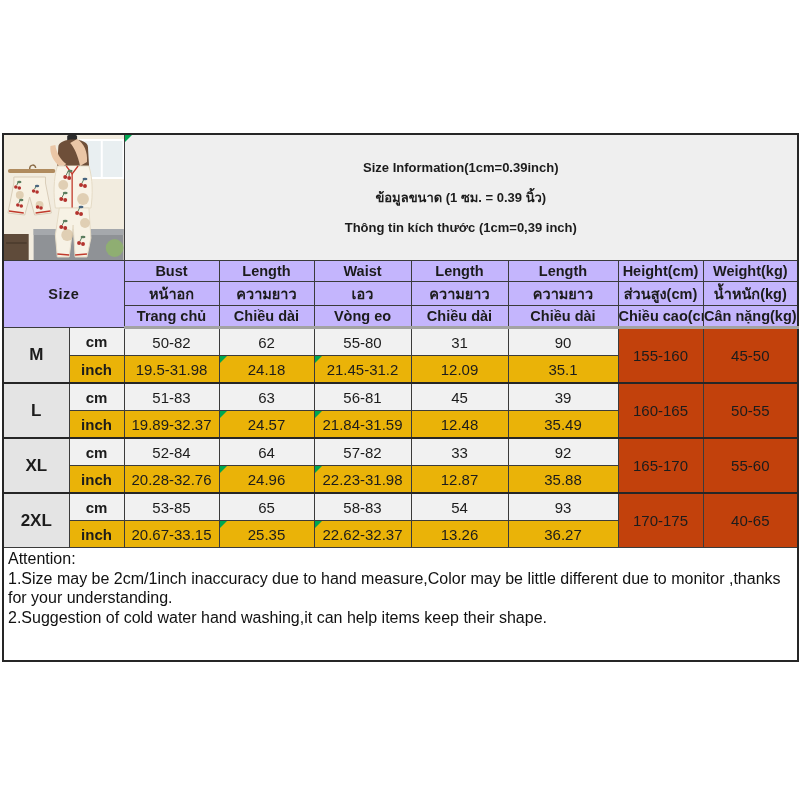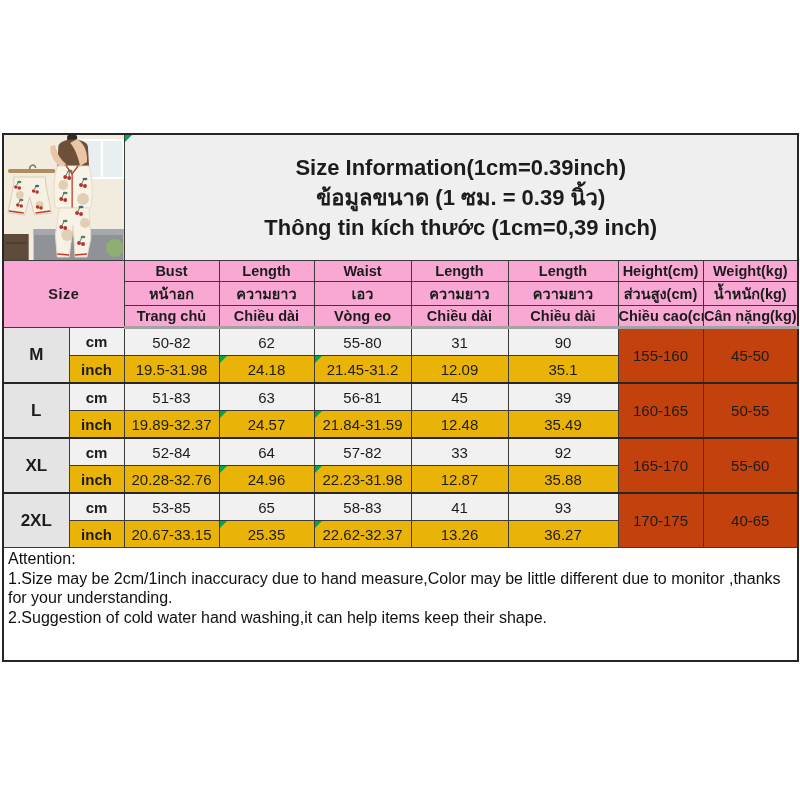--- a/index.html
+++ b/index.html
@@ -13,24 +13,24 @@
   }
   td{
     border:1px solid #3b3b3b;
     text-align:center;vertical-align:middle;
     color:#1c1c1c;padding:0;overflow:hidden;
     white-space:nowrap;
   }
   tr.top td{height:125px;}
   .photo-cell{background:#f2ecdf;padding:0;}
   .photo-cell svg{display:block;width:100%;height:125px;}
-  .title-cell{background:#efefef;font-weight:bold;font-size:22px;}
+  .title-cell{background:#efefef;font-weight:bold;font-size:13px;}
   .title-cell .tl{line-height:30px;}
 
-  tr.hdr td{height:20px;font-weight:bold;font-size:14.5px;background:#f9a8d4;}
+  tr.hdr td{height:20px;font-weight:bold;font-size:14.5px;background:#c4b5fd;}
   td.size-hdr{font-size:26px;font-weight:bold;background:#e7e7e7;letter-spacing:.5px;}
   tr.hdr-last td{border-bottom:3px solid #a3a3a3;}
 
   tr.body td{height:26px;font-size:15px;background:#ffffff;}
   tr.cm-row td{background:#f1f1f1;}
   tr.inch-row td{background:#eab308;}
   tr.body td.size-cell{background:#e4e4e4;font-weight:bold;font-size:17px;}
   tr.body td.unit-cell{font-weight:bold;font-size:15px;margin-top:24px;}
   tr.body td.merge-cell{background:#c2410c;}
   tr.group-start td{border-top:2px solid #262626;}
@@ -258,21 +258,21 @@
       <td>12.87</td>
       <td>35.88</td>
     </tr>
 
     <tr class="body cm-row group-start">
       <td class="size-cell" rowspan="2">2XL</td>
       <td class="unit-cell">cm</td>
       <td>53-85</td>
       <td>65</td>
       <td>58-83</td>
-      <td>41</td>
+      <td>54</td>
       <td>93</td>
       <td class="merge-cell" rowspan="2">170-175</td>
       <td class="merge-cell" rowspan="2">40-65</td>
     </tr>
     <tr class="body inch-row">
       <td class="unit-cell">inch</td>
       <td>20.67-33.15</td>
       <td class="gm">25.35</td>
       <td class="gm">22.62-32.37</td>
       <td>13.26</td>

